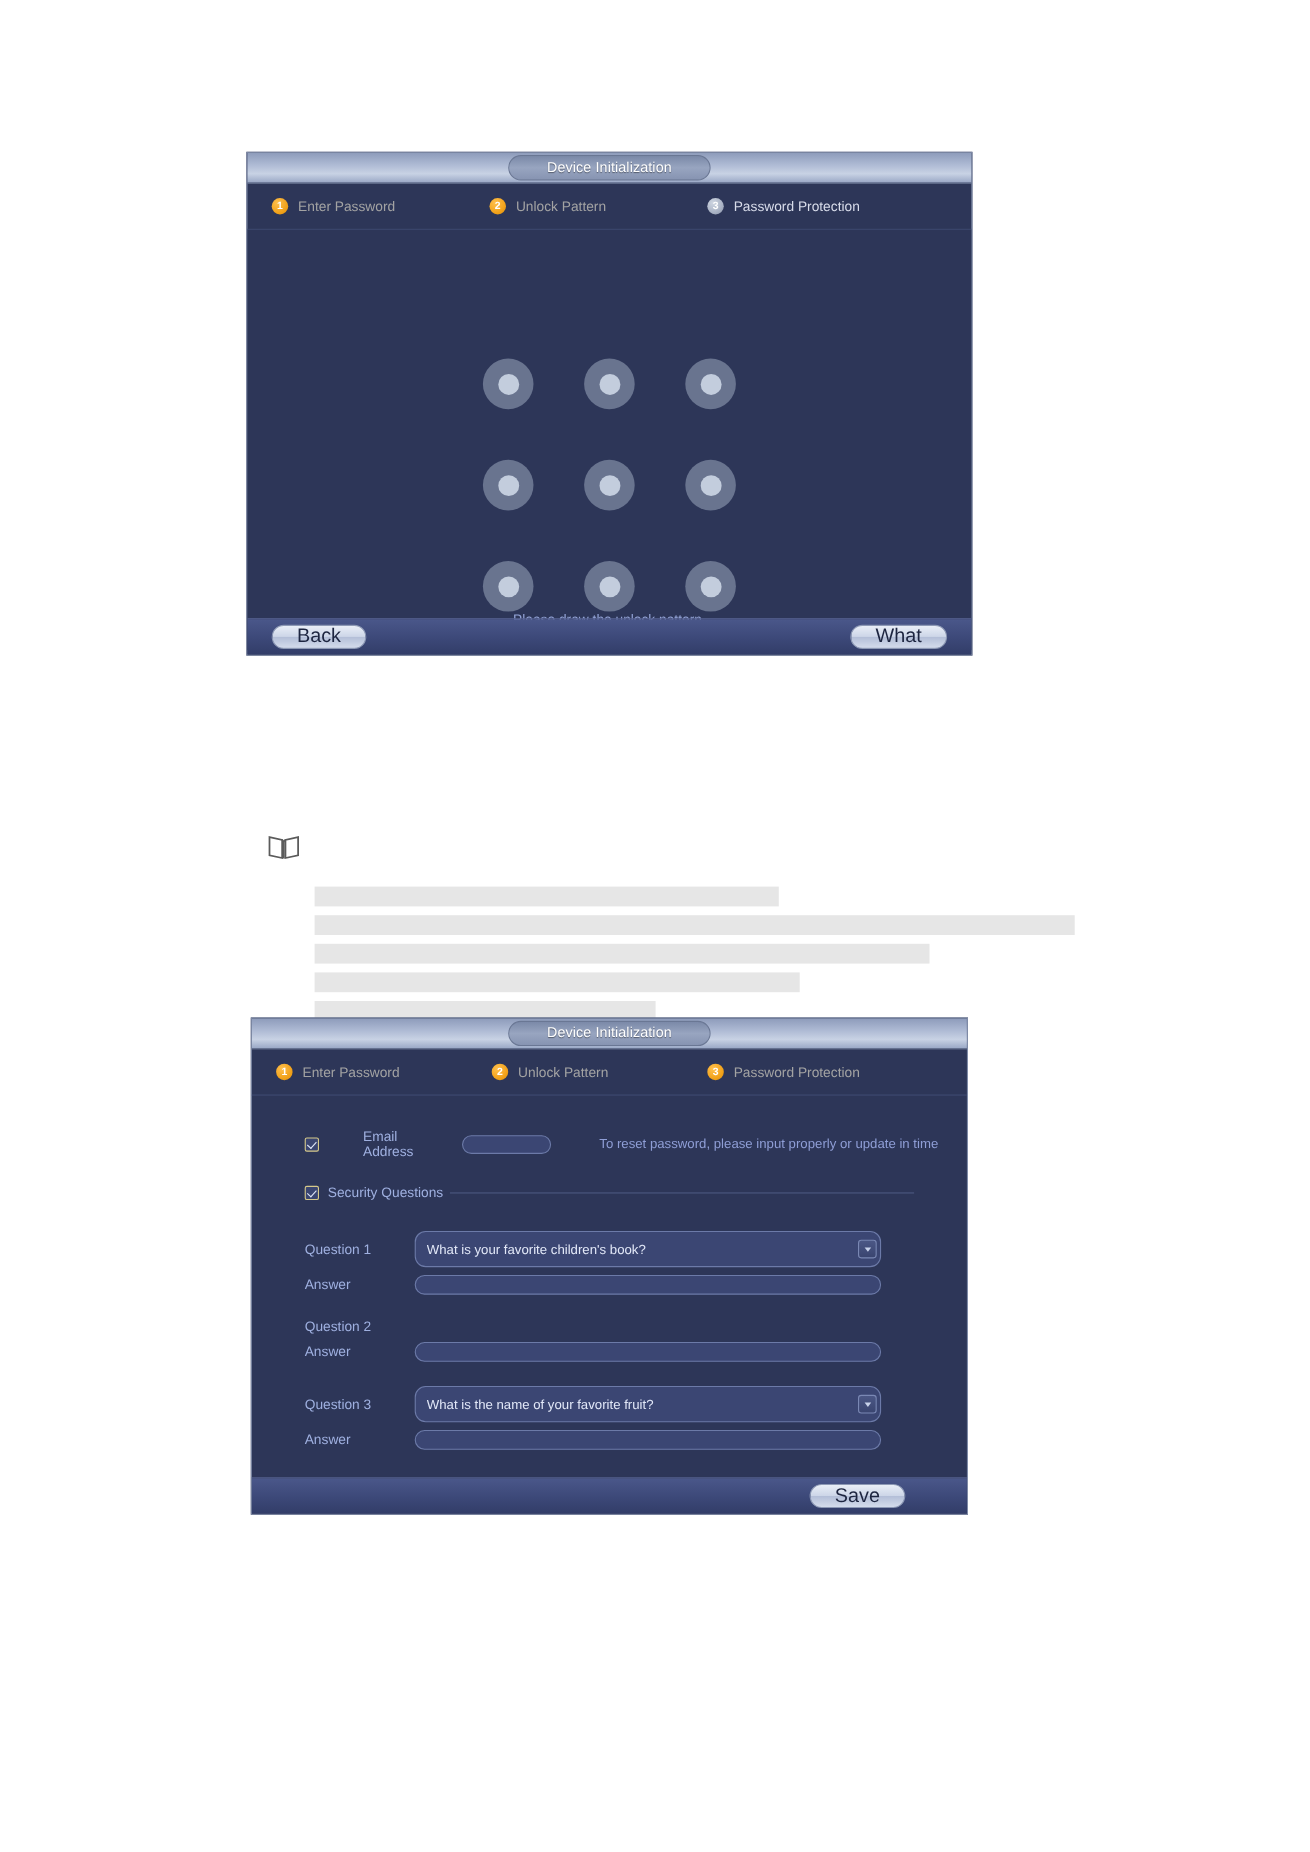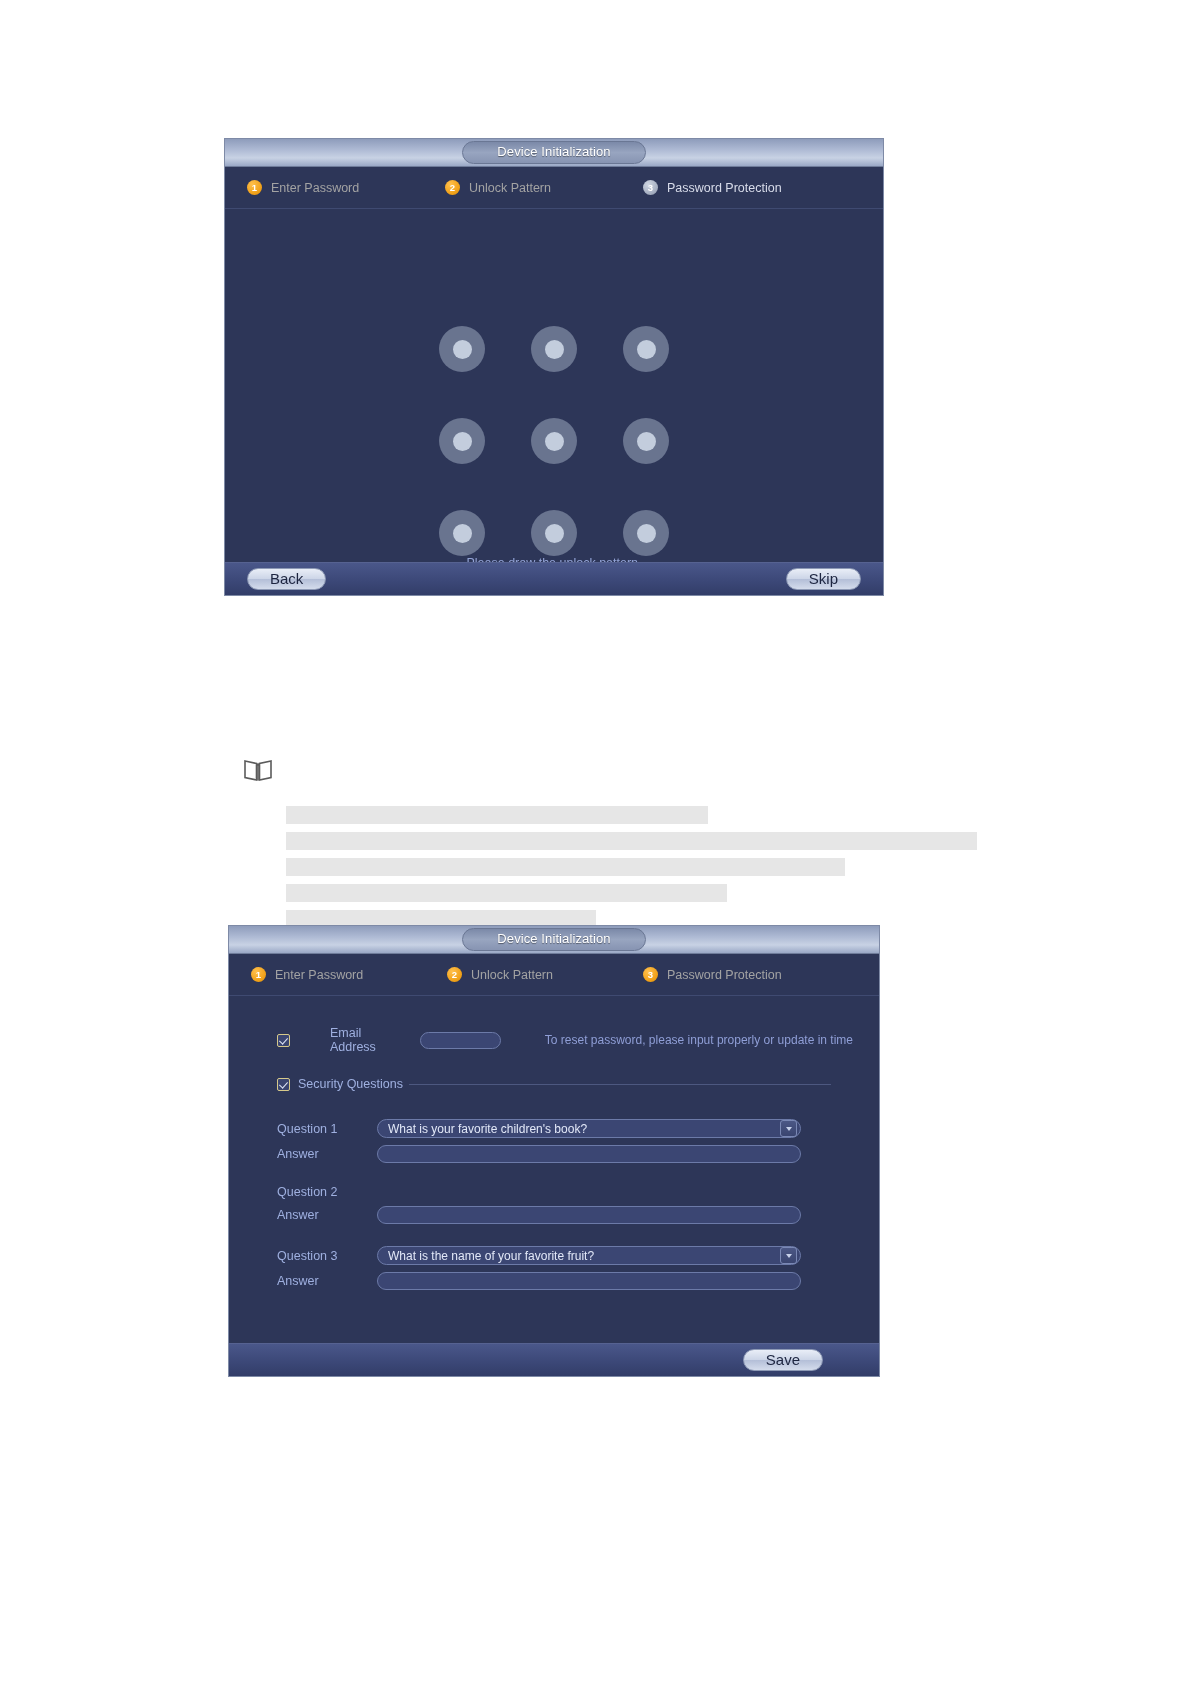--- a/index.html
+++ b/index.html
@@ -127,21 +127,21 @@
     display: flex;
     align-items: center;
     padding: 0 22px;
     box-sizing: border-box;
   }
   .btn {
     background: linear-gradient(to bottom, #e9eef7 0%, #cdd6e8 48%, #b4bfd8 52%, #d4dcec 100%);
     border: 1px solid #8d99b5;
     border-radius: 11px;
     color: #1d2540;
-    font-size: 15px;
+    font-size: 18px;
     padding: 2px 22px 3px 22px;
     line-height: 15px;
     cursor: pointer;
     text-align: center;
   }
   .spacer { flex: 1; }
 
   
   .pp-body {
     padding: 20px 26px 0 26px;
@@ -198,21 +198,21 @@
   }
   .q-label {
     width: 100px;
     color: #9fb0e0;
     flex: none;
   }
   .select-pill {
     background: #3b4673;
     border: 1px solid #6c7aa8;
     border-radius: 10px;
-    height: 19px;
+    height: 33px;
     display: flex;
     align-items: center;
     box-sizing: border-box;
     color: #e2e8f8;
     font-size: 12px;
     padding: 0 2px 0 10px;
     position: relative;
   }
   .select-text { flex: 1; overflow: hidden; white-space: nowrap; }
   .select-arrow {
@@ -307,21 +307,21 @@
           <span class="dot-inner"></span>
         </div>
     </div>
 
     <div class="hint-text" style="top:347px;">Please draw the unlock pattern.</div>
   </div>
 
   <div class="footer">
     <button class="btn">Back</button>
     <span class="spacer"></span>
-    <button class="btn">Skip</button>
+    <button class="btn">What</button>
   </div>
 </div>
 
 <div class="book-icon" style="left:243px; top:757px; width:30px; height:26px;">
   <svg width="30" height="26" viewBox="0 0 30 26" xmlns="http://www.w3.org/2000/svg">
     <path d="M2 4 L13.5 6.5 L13.5 23 L2 20.5 Z" fill="none" stroke="#5b5b5b" stroke-width="1.6"></path>
     <path d="M28 4 L16.5 6.5 L16.5 23 L28 20.5 Z" fill="none" stroke="#5b5b5b" stroke-width="1.6"></path>
     <path d="M13.5 6.5 L15 8 L16.5 6.5" fill="none" stroke="#5b5b5b" stroke-width="1.6"></path>
     <line x1="15" y1="8" x2="15" y2="23.5" stroke="#5b5b5b" stroke-width="1.6"></line>
   </svg>

